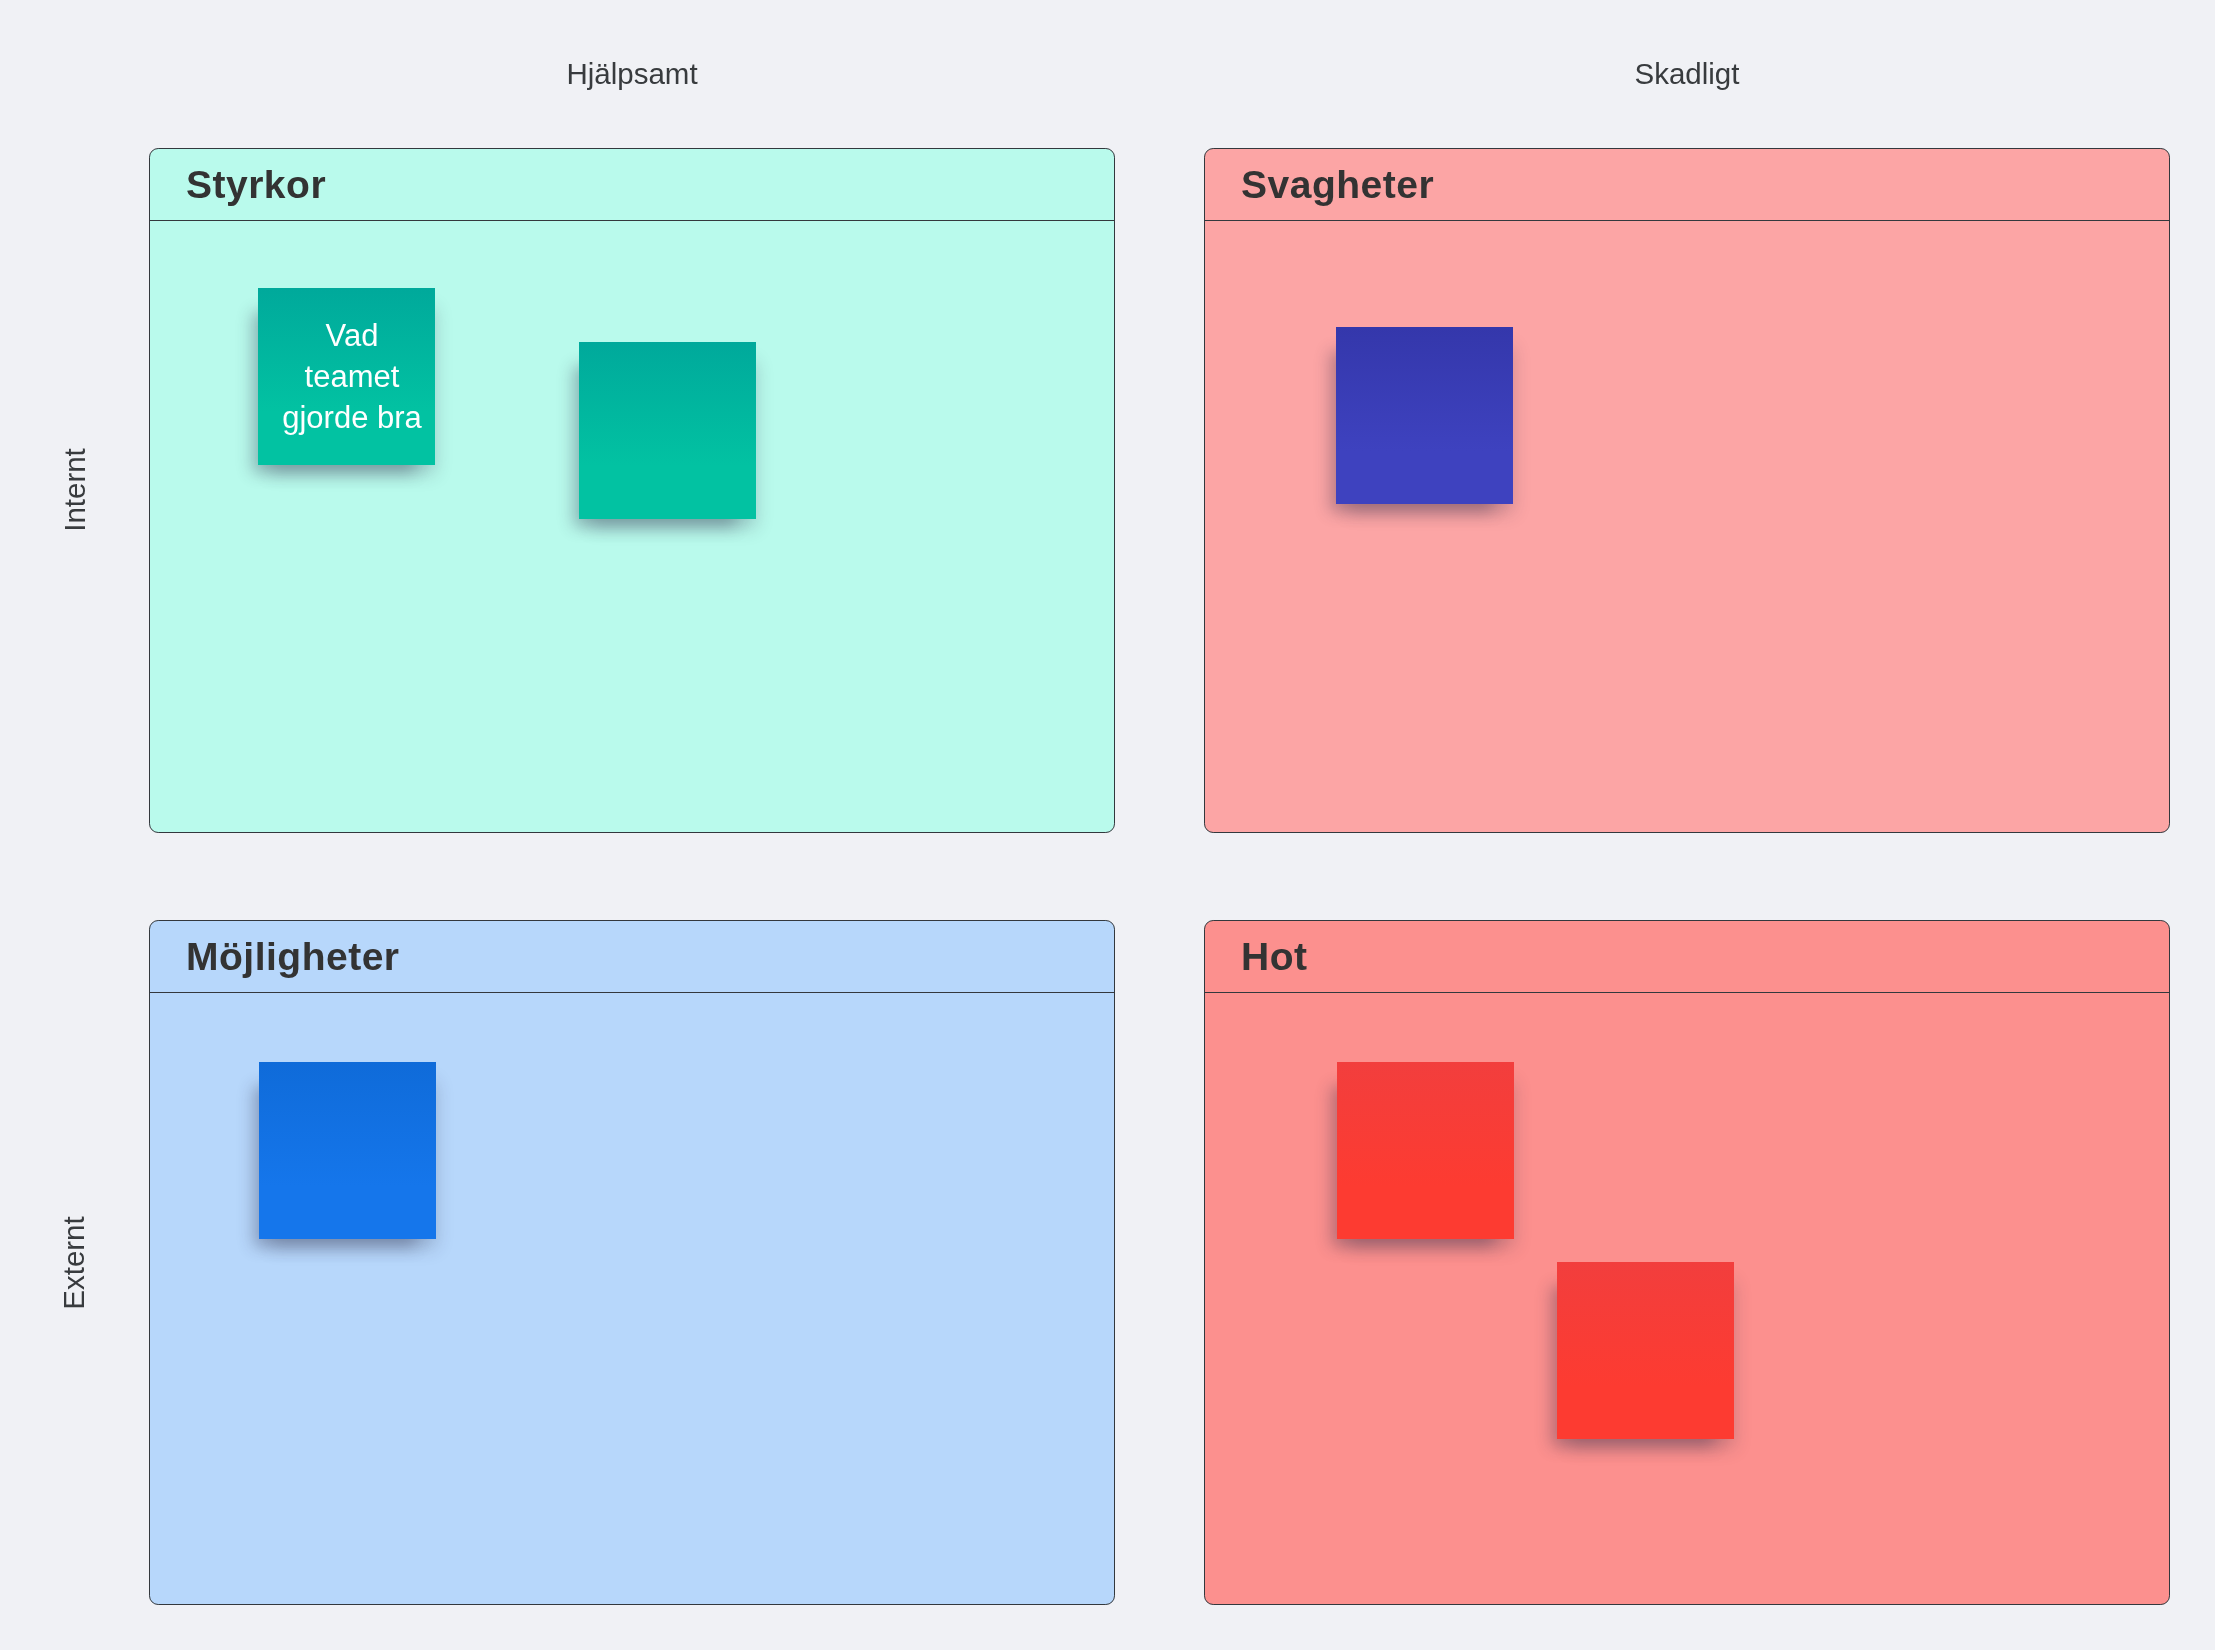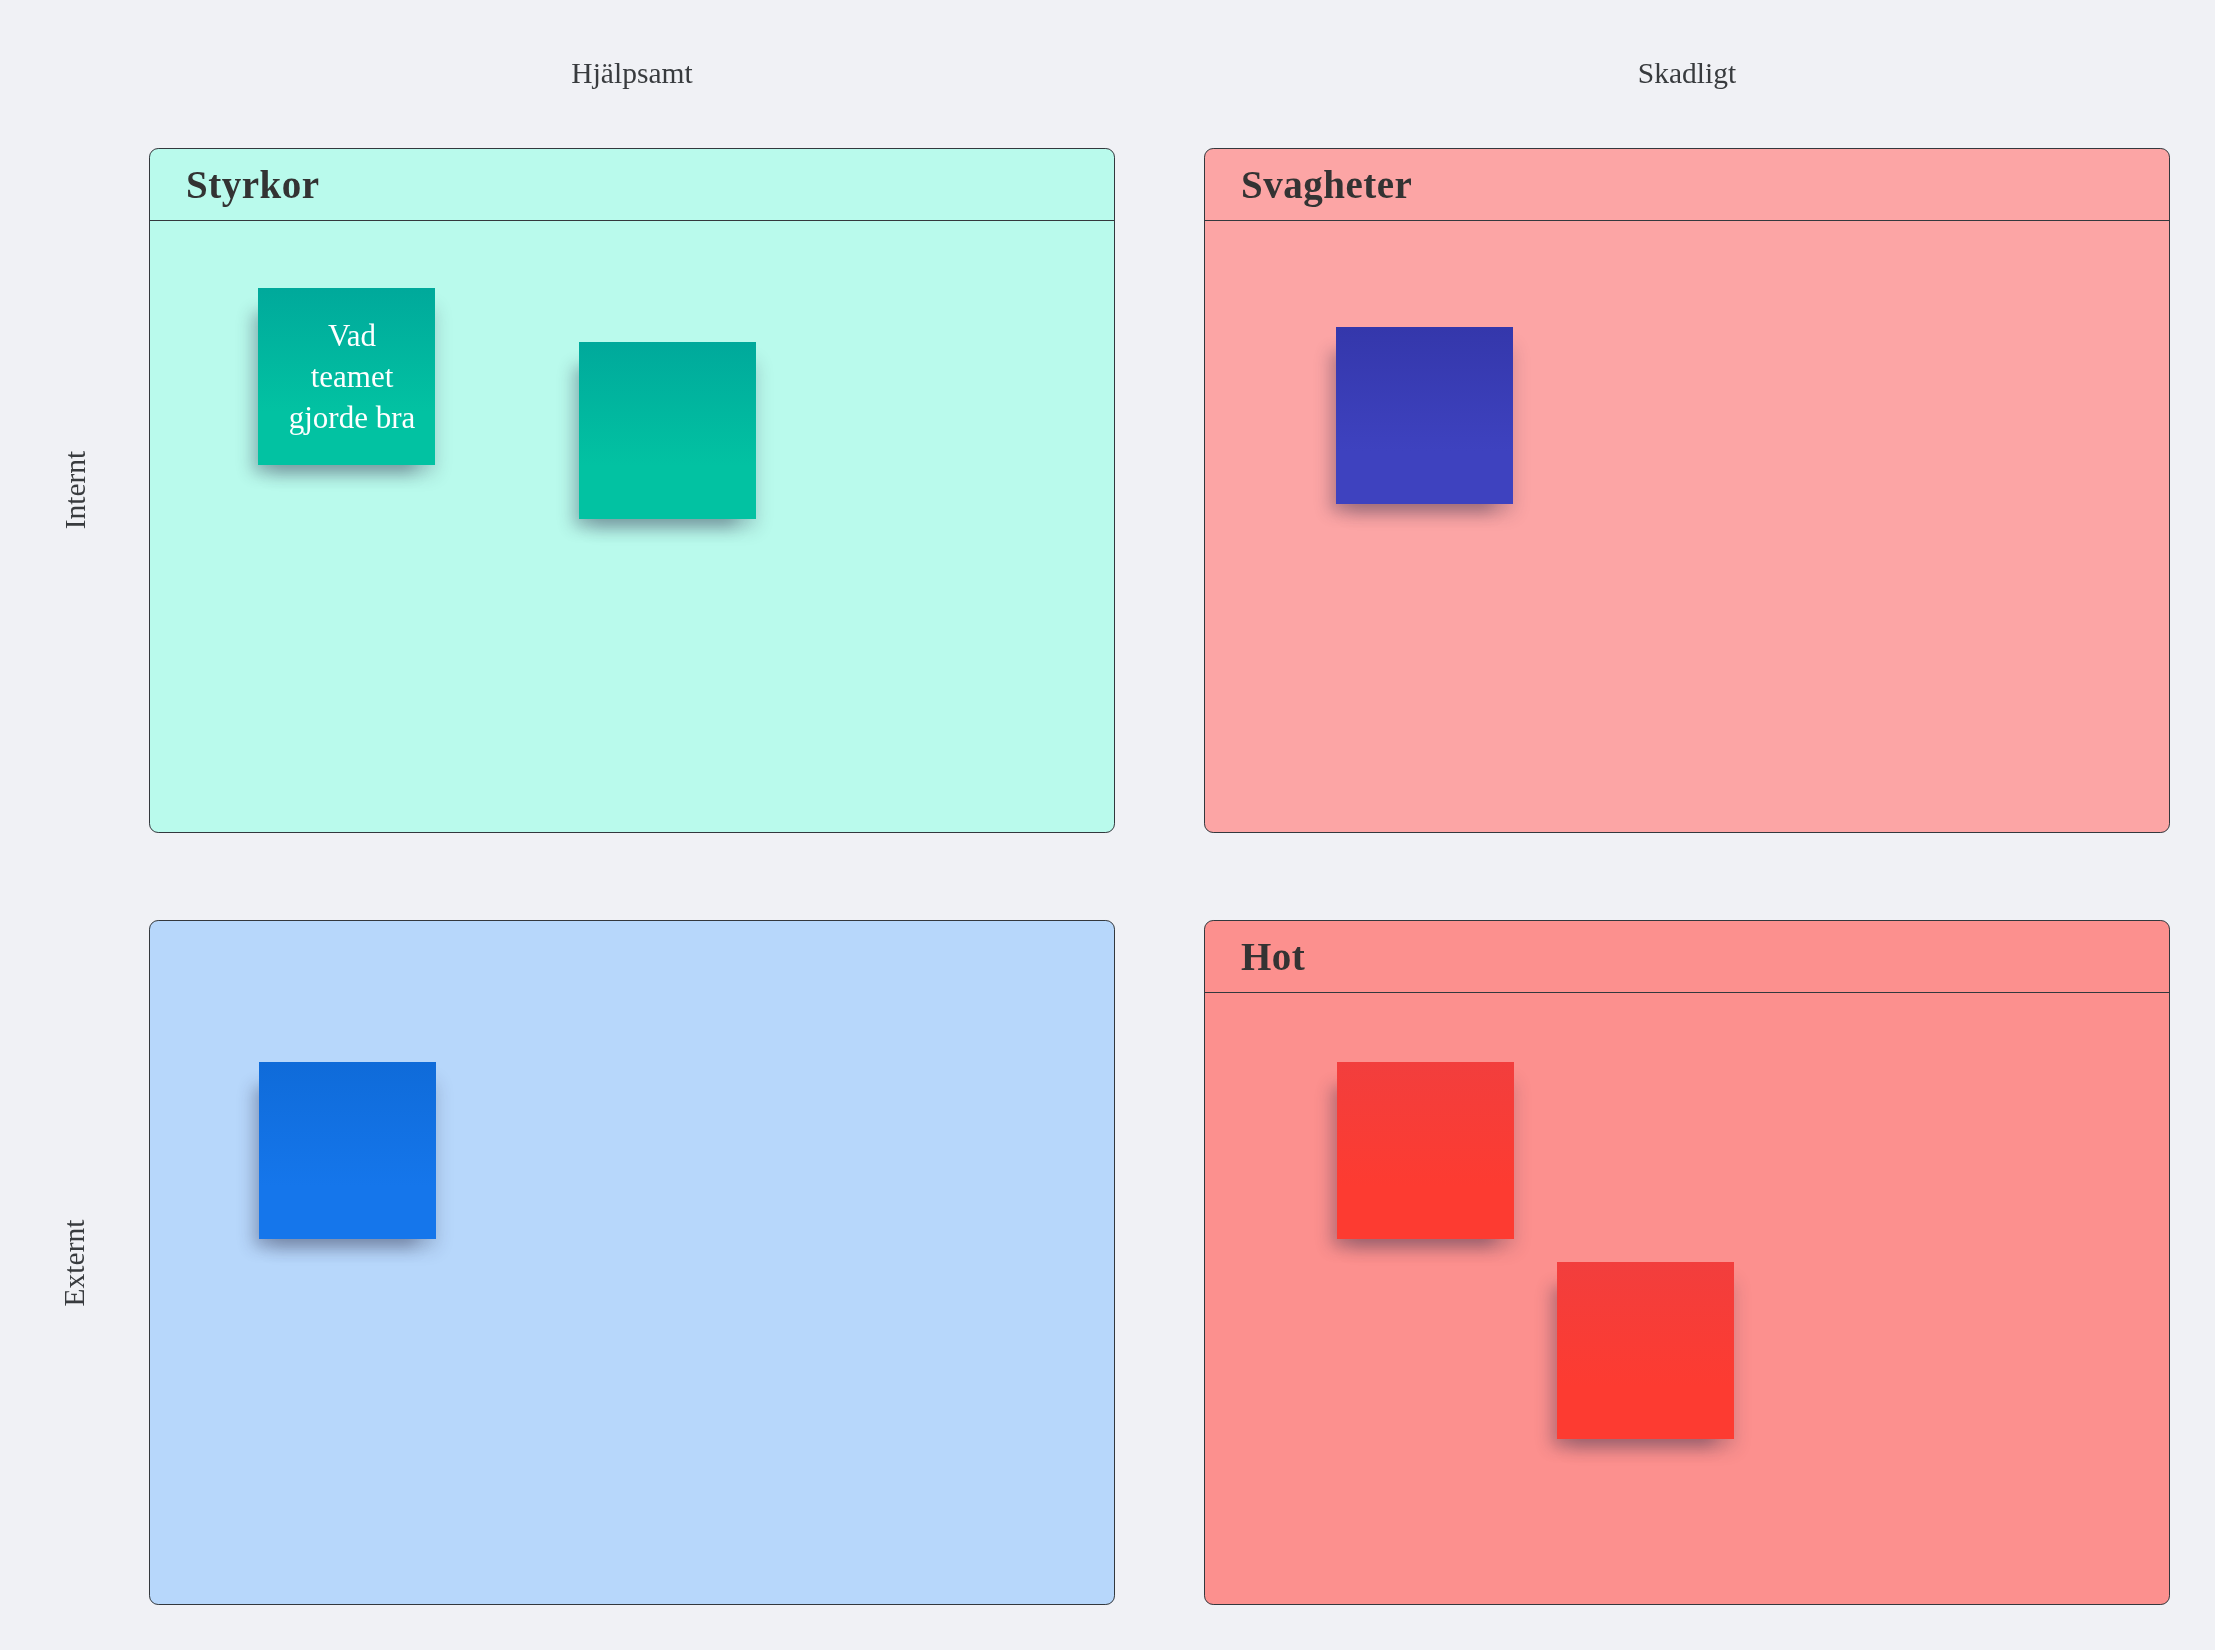--- a/index.html
+++ b/index.html
@@ -10,21 +10,20 @@
     background: #f0f1f5;
     font-family: "Liberation Sans", sans-serif;
     overflow: hidden;
   }
 
   .board {
     position: relative;
     width: 2215px;
     height: 1650px;
     background: #f0f1f5;
-    font-family: Liberation Serif, serif;
   }
 
   
   .axis-label {
     position: absolute;
     color: #383b3e;
     font-size: 29.5px;
     font-weight: 400;
     white-space: nowrap;
   }
@@ -135,20 +134,23 @@
       <h2 class="q-title">Svagheter</h2>
     </header>
     <div class="q-body"></div>
 
     <div class="sticky sticky-indigo pos-weakness-1">
       <span class="sticky-text"></span>
     </div>
   </section>
 
   <section class="quadrant quadrant-mojligheter">
+    <header class="q-header">
+      <h2 class="q-title">Möjligheter</h2>
+    </header>
     <div class="q-body"></div>
 
     <div class="sticky sticky-blue pos-opportunity-1">
       <span class="sticky-text"></span>
     </div>
   </section>
 
   <section class="quadrant quadrant-hot">
     <header class="q-header">
       <h2 class="q-title">Hot</h2>

